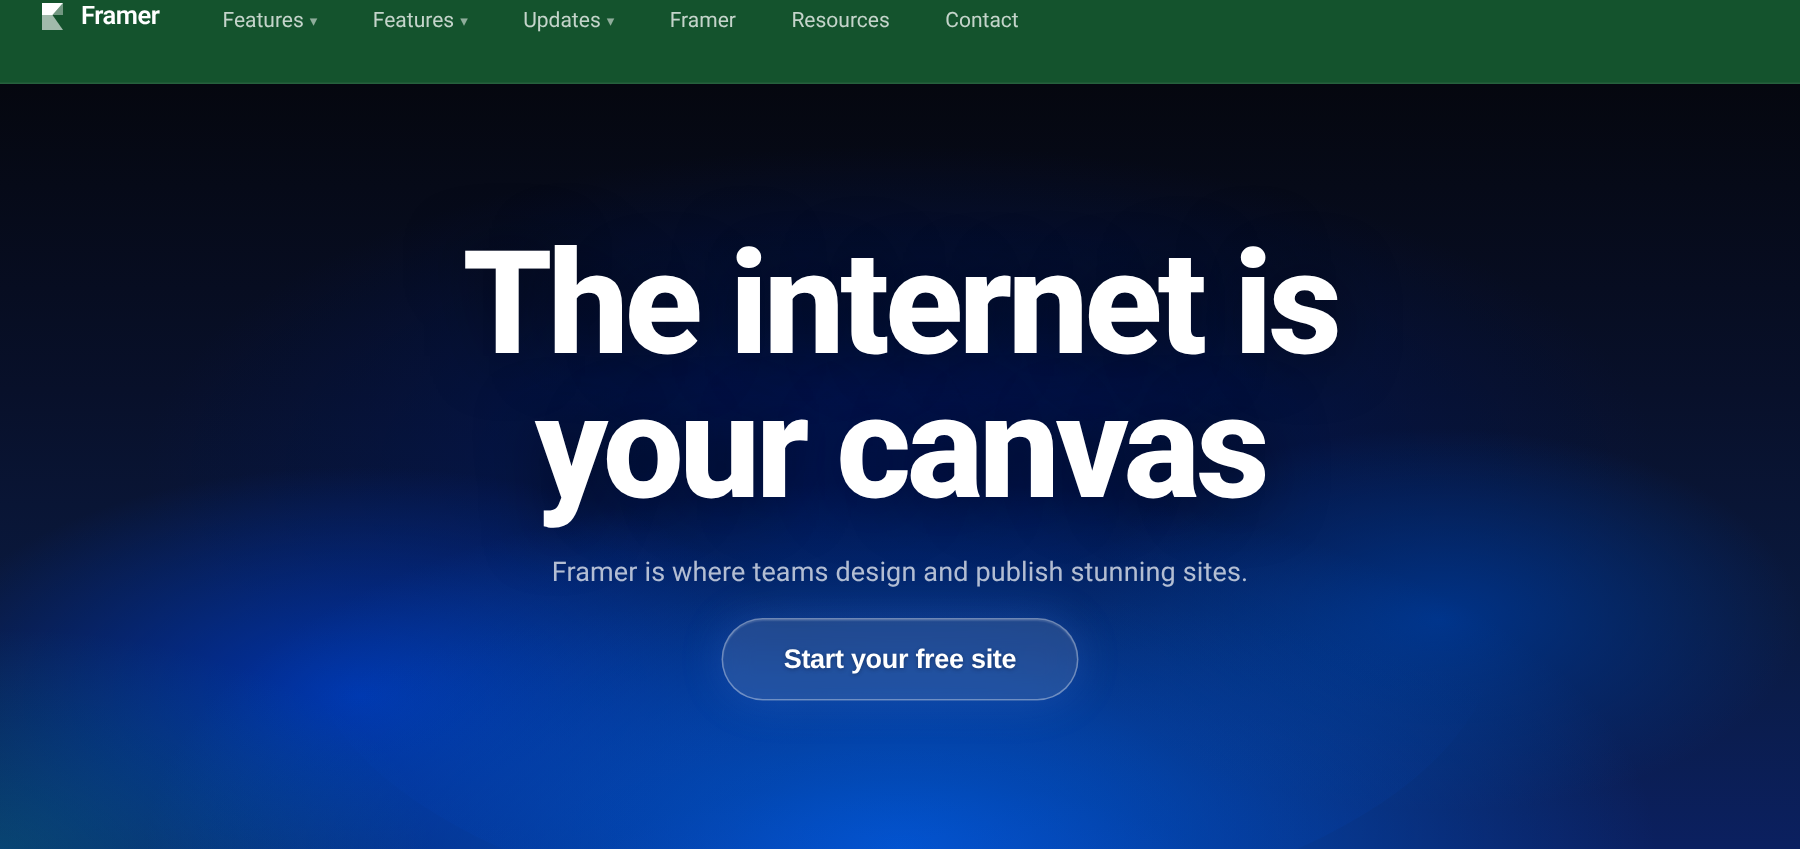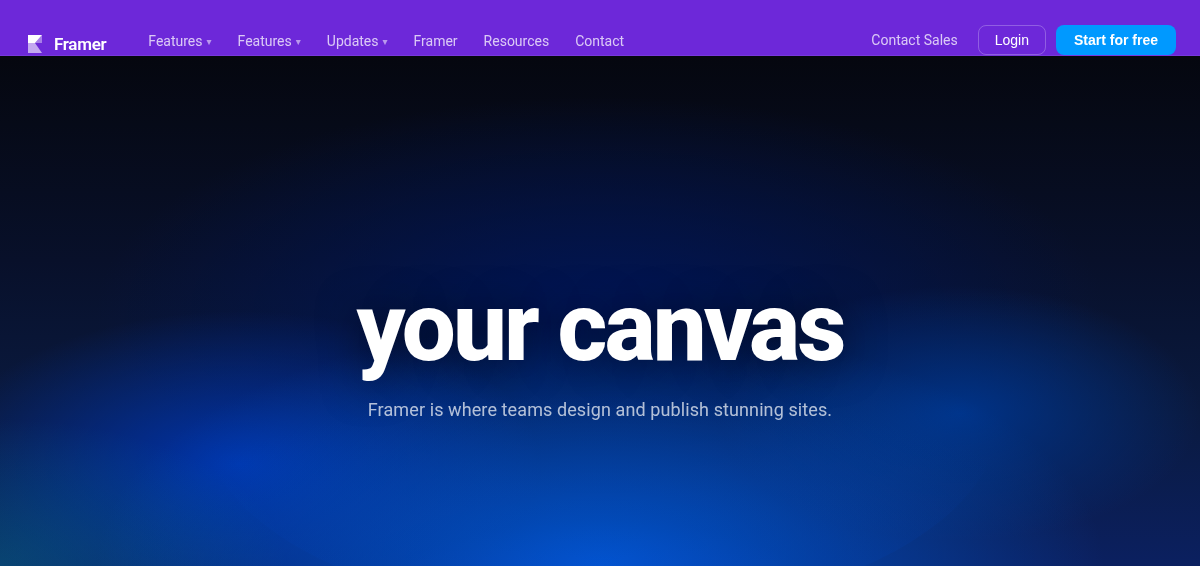--- a/index.html
+++ b/index.html
@@ -13,24 +13,24 @@
       height: 566px;
       overflow: hidden;
       font-family: -apple-system, BlinkMacSystemFont, 'Segoe UI', Roboto, sans-serif;
     }
 
     
     .navbar {
       position: relative;
       z-index: 10;
       display: flex;
-      align-items: flex-end;
+      align-items: flex-start;
       padding: 0 24px;
       height: 56px;
-      background-color: #6d28d9;
+      background-color: #14532d;
       border-bottom: 1px solid rgba(255,255,255,0.08);
     }
 
     .navbar-logo {
       display: flex;
       align-items: center;
       gap: 8px;
       margin-right: 32px;
       text-decoration: none;
     }
@@ -43,21 +43,21 @@
     .logo-text {
       color: #ffffff;
       font-size: 17px;
       font-weight: 600;
       letter-spacing: -0.3px;
     }
 
     .navbar-nav {
       display: flex;
       align-items: center;
-      gap: 6px;
+      gap: 17px;
       flex: 1;
     }
 
     .nav-item {
       display: flex;
       align-items: center;
       gap: 4px;
       color: rgba(255,255,255,0.75);
       font-size: 14px;
       font-weight: 400;
@@ -236,29 +236,25 @@
       <span>Framer</span>
     </a>
     <a class="nav-item" href="#">
       <span>Resources</span>
     </a>
     <a class="nav-item" href="#">
       <span>Contact</span>
     </a>
   </div>
 
-  <div class="navbar-actions">
-    <a class="btn-contact" href="#">Contact Sales</a>
-    <button class="btn-login">Login</button>
-    <button class="btn-start-free">Start for free</button>
-  </div>
 </nav>
 
 <section class="hero">
   <div class="hero-bg"></div>
   <div class="hero-content">
     <h1 class="hero-headline">
-      <br>
+      <span>The internet is</span><br>
       <span>your canvas</span>
     </h1>
     <p class="hero-subheadline">Framer is where teams design and publish stunning sites.</p>
+    <button class="btn-cta">Start your free site</button>
   </div>
 </section>
 
 </body></html>

